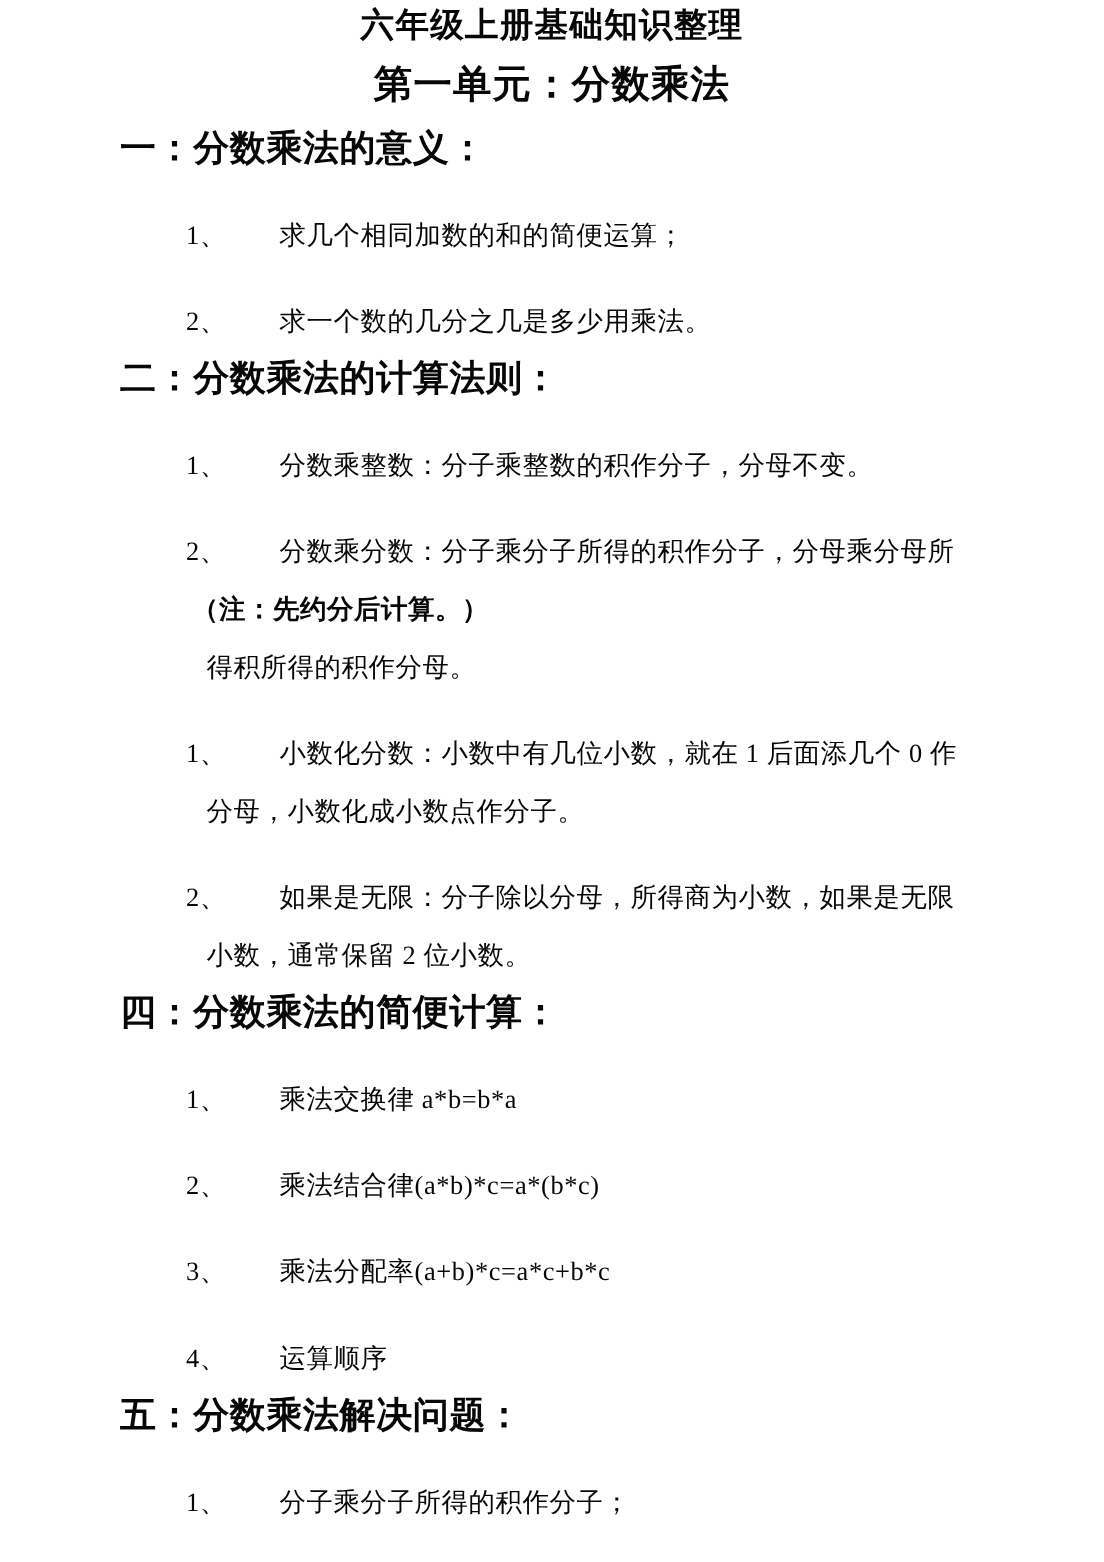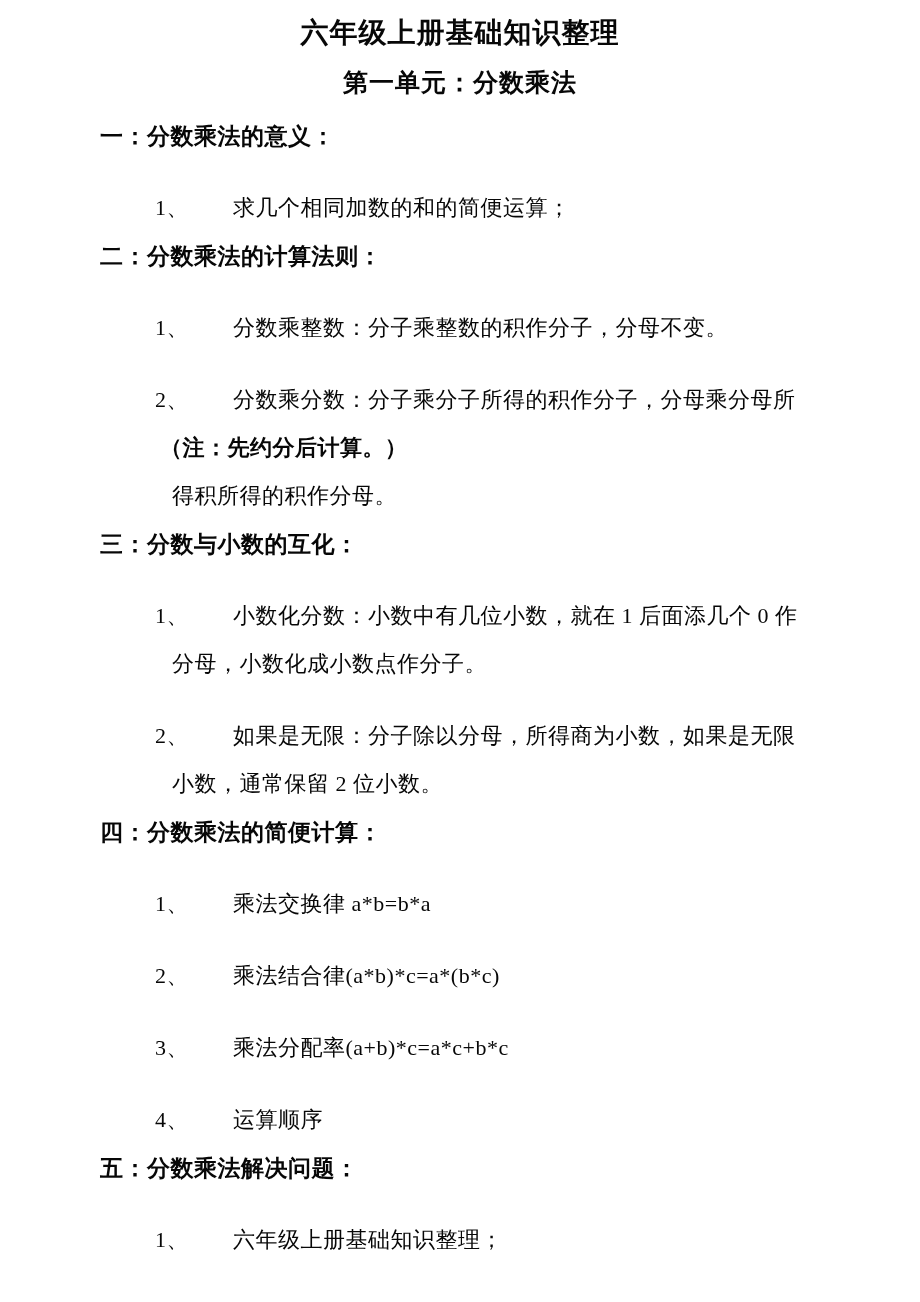--- a/index.html
+++ b/index.html
@@ -9,51 +9,51 @@
     font-family: "Liberation Serif", "DejaVu Serif", serif;
     color: #070707;
   }
   .page {
     position: relative;
     width: 920px; height: 1302px;
     background: #ffffff;
     overflow: hidden;
   }
   .doc-title {
-    margin: 16px;
+    margin: 4px;
     text-align: center;
     font-family: "Liberation Sans", "DejaVu Sans", sans-serif;
     font-weight: bold;
     font-size: 28px;
     line-height: 34px;
     letter-spacing: 1px;
   }
   .doc-subtitle {
     margin: 0;
     margin-top: 17px;
     text-align: center;
     font-family: "Liberation Sans", "DejaVu Sans", sans-serif;
     font-weight: bold;
-    font-size: 25px;
+    font-size: 32px;
     line-height: 30px;
     letter-spacing: 1px;
   }
   .body-lines { margin-top: 24px; }
   .line {
     height: 48px;
     font-size: 22px;
     line-height: 30px;
     letter-spacing: 0.5px;
     white-space: pre;
   }
   .line.heading {
     padding-left: 100px;
     font-family: "Liberation Sans", "DejaVu Sans", sans-serif;
     font-weight: bold;
-    font-size: 23px;
+    font-size: 30px;
   }
   .line.list-item { padding-left: 155px; margin-top: 24px; }
   .line.list-item .num {
     display: inline-block;
     width: 78px;
   }
   .line.continuation { padding-left: 172px; }
   .line.note {
     padding-left: 160px;
     font-family: "Liberation Sans", "DejaVu Sans", sans-serif;
@@ -62,31 +62,31 @@
 </style>
 </head>
 <body>
 
 <div class="page">
   <h1 class="doc-title">六年级上册基础知识整理</h1>
   <h2 class="doc-subtitle">第一单元：分数乘法</h2>
   <div class="body-lines">
       <div class="line heading"><span class="txt">一：分数乘法的意义：</span></div>
       <div class="line list-item"><span class="num">1、</span><span class="txt">求几个相同加数的和的简便运算；</span></div>
+      <div class="line list-item"><span class="num">2、</span><span class="txt">求一个数的几分之几是多少用乘法。</span></div>
       <div class="line heading"><span class="txt">二：分数乘法的计算法则：</span></div>
       <div class="line list-item"><span class="num">1、</span><span class="txt">分数乘整数：分子乘整数的积作分子，分母不变。</span></div>
       <div class="line list-item"><span class="num">2、</span><span class="txt">分数乘分数：分子乘分子所得的积作分子，分母乘分母所</span></div>
       <div class="line note"><span class="txt">（注：先约分后计算。）</span></div>
       <div class="line continuation"><span class="txt">得积所得的积作分母。</span></div>
-      <div class="line heading"><span class="txt">三：分数与小数的互化：</span></div>
       <div class="line list-item"><span class="num">1、</span><span class="txt">小数化分数：小数中有几位小数，就在 1 后面添几个 0 作</span></div>
       <div class="line continuation"><span class="txt">分母，小数化成小数点作分子。</span></div>
       <div class="line list-item"><span class="num">2、</span><span class="txt">如果是无限：分子除以分母，所得商为小数，如果是无限</span></div>
       <div class="line continuation"><span class="txt">小数，通常保留 2 位小数。</span></div>
       <div class="line heading"><span class="txt">四：分数乘法的简便计算：</span></div>
       <div class="line list-item"><span class="num">1、</span><span class="txt">乘法交换律 a*b=b*a</span></div>
       <div class="line list-item"><span class="num">2、</span><span class="txt">乘法结合律(a*b)*c=a*(b*c)</span></div>
       <div class="line list-item"><span class="num">3、</span><span class="txt">乘法分配率(a+b)*c=a*c+b*c</span></div>
       <div class="line list-item"><span class="num">4、</span><span class="txt">运算顺序</span></div>
       <div class="line heading"><span class="txt">五：分数乘法解决问题：</span></div>
-      <div class="line list-item"><span class="num">1、</span><span class="txt">六年级上册基础知识整理；</span></div>
+      <div class="line list-item"><span class="num">1、</span><span class="txt">分子乘分子所得的积作分子；</span></div>
     </div>
 </div>
 
 </body></html>

